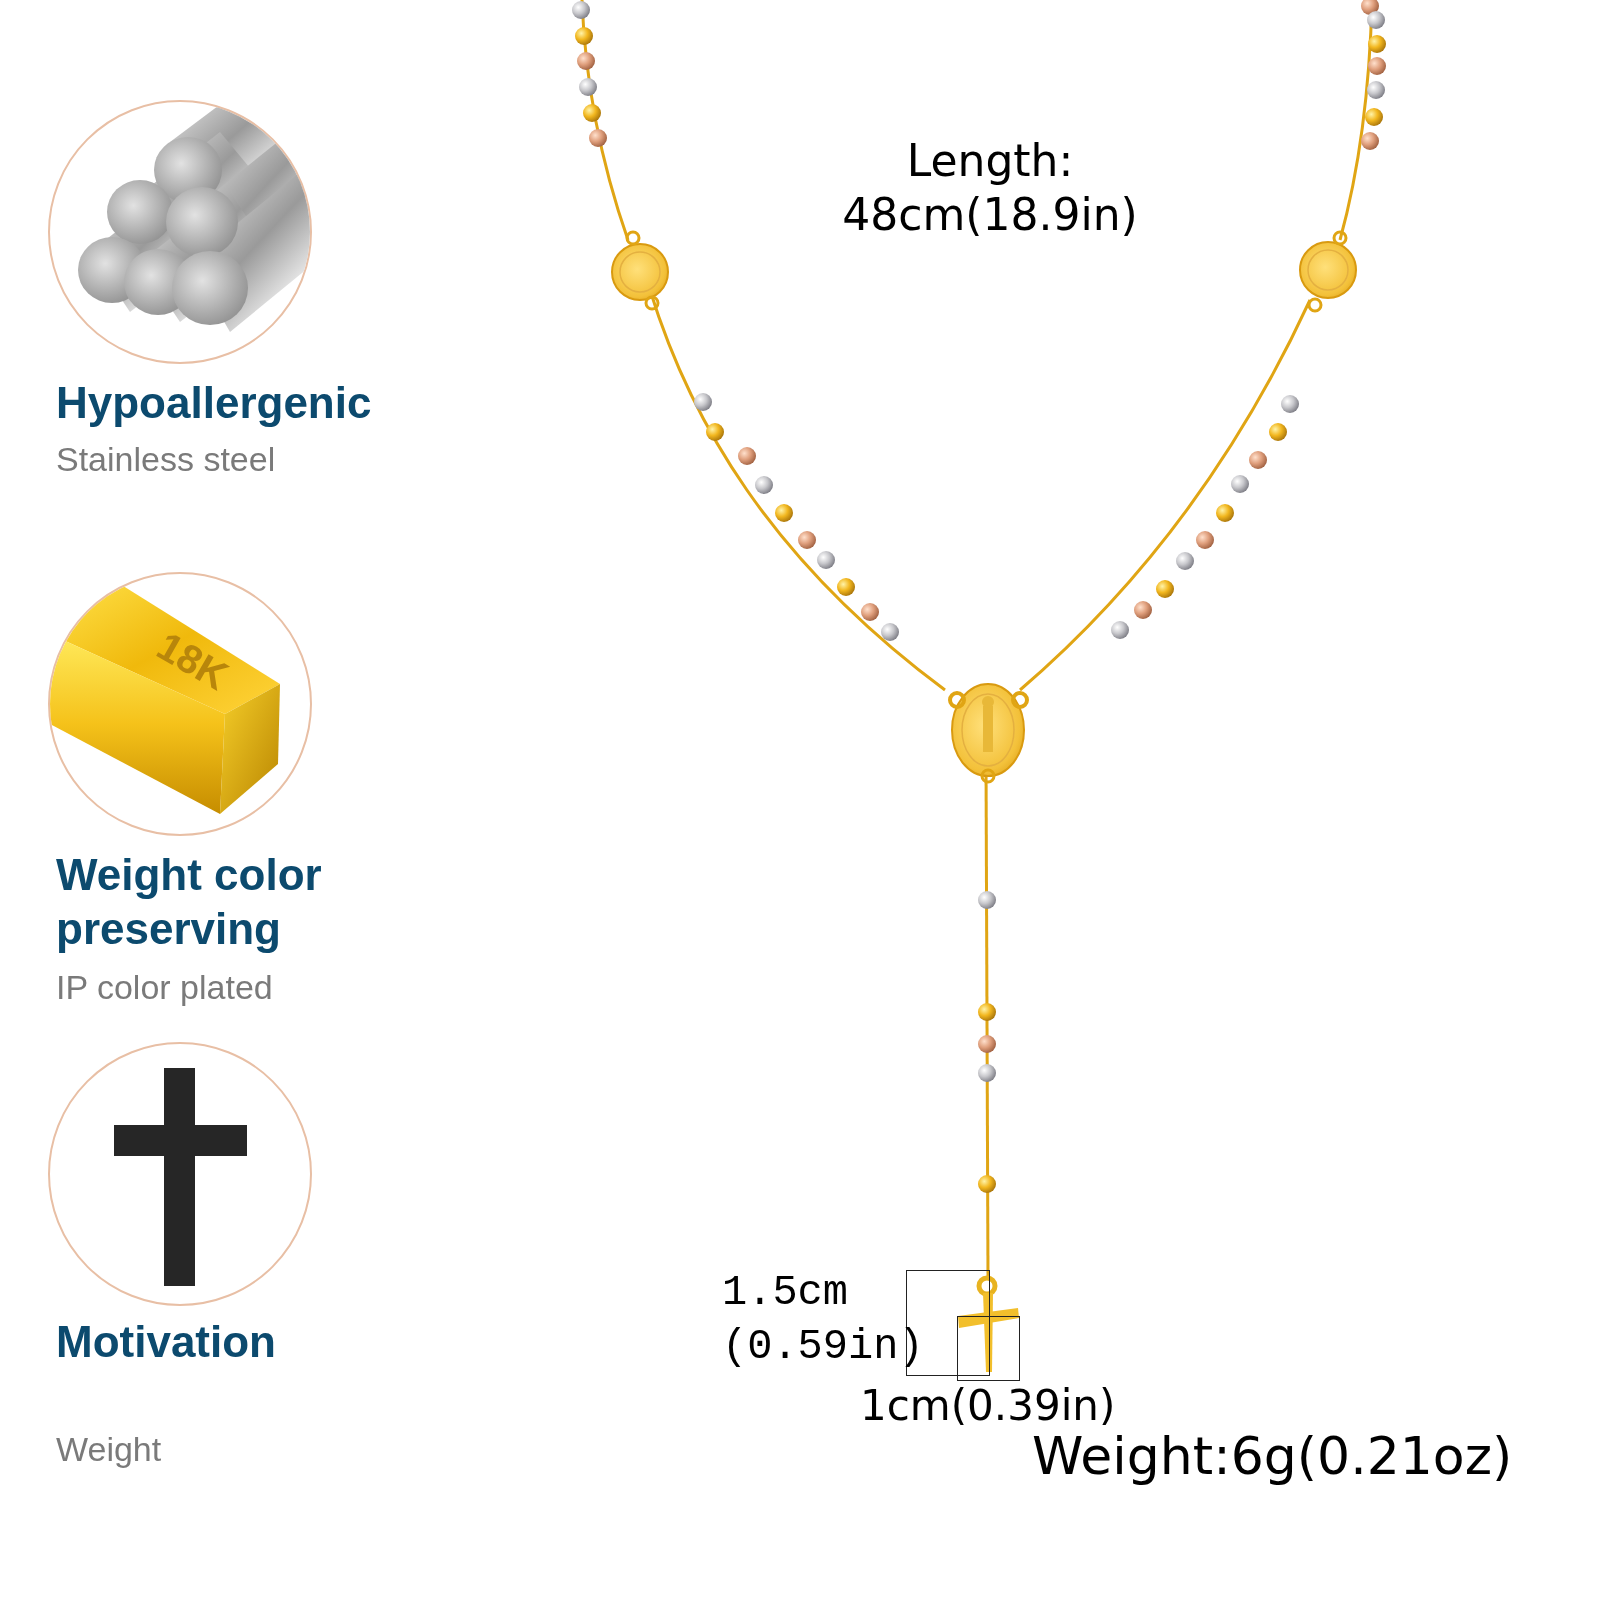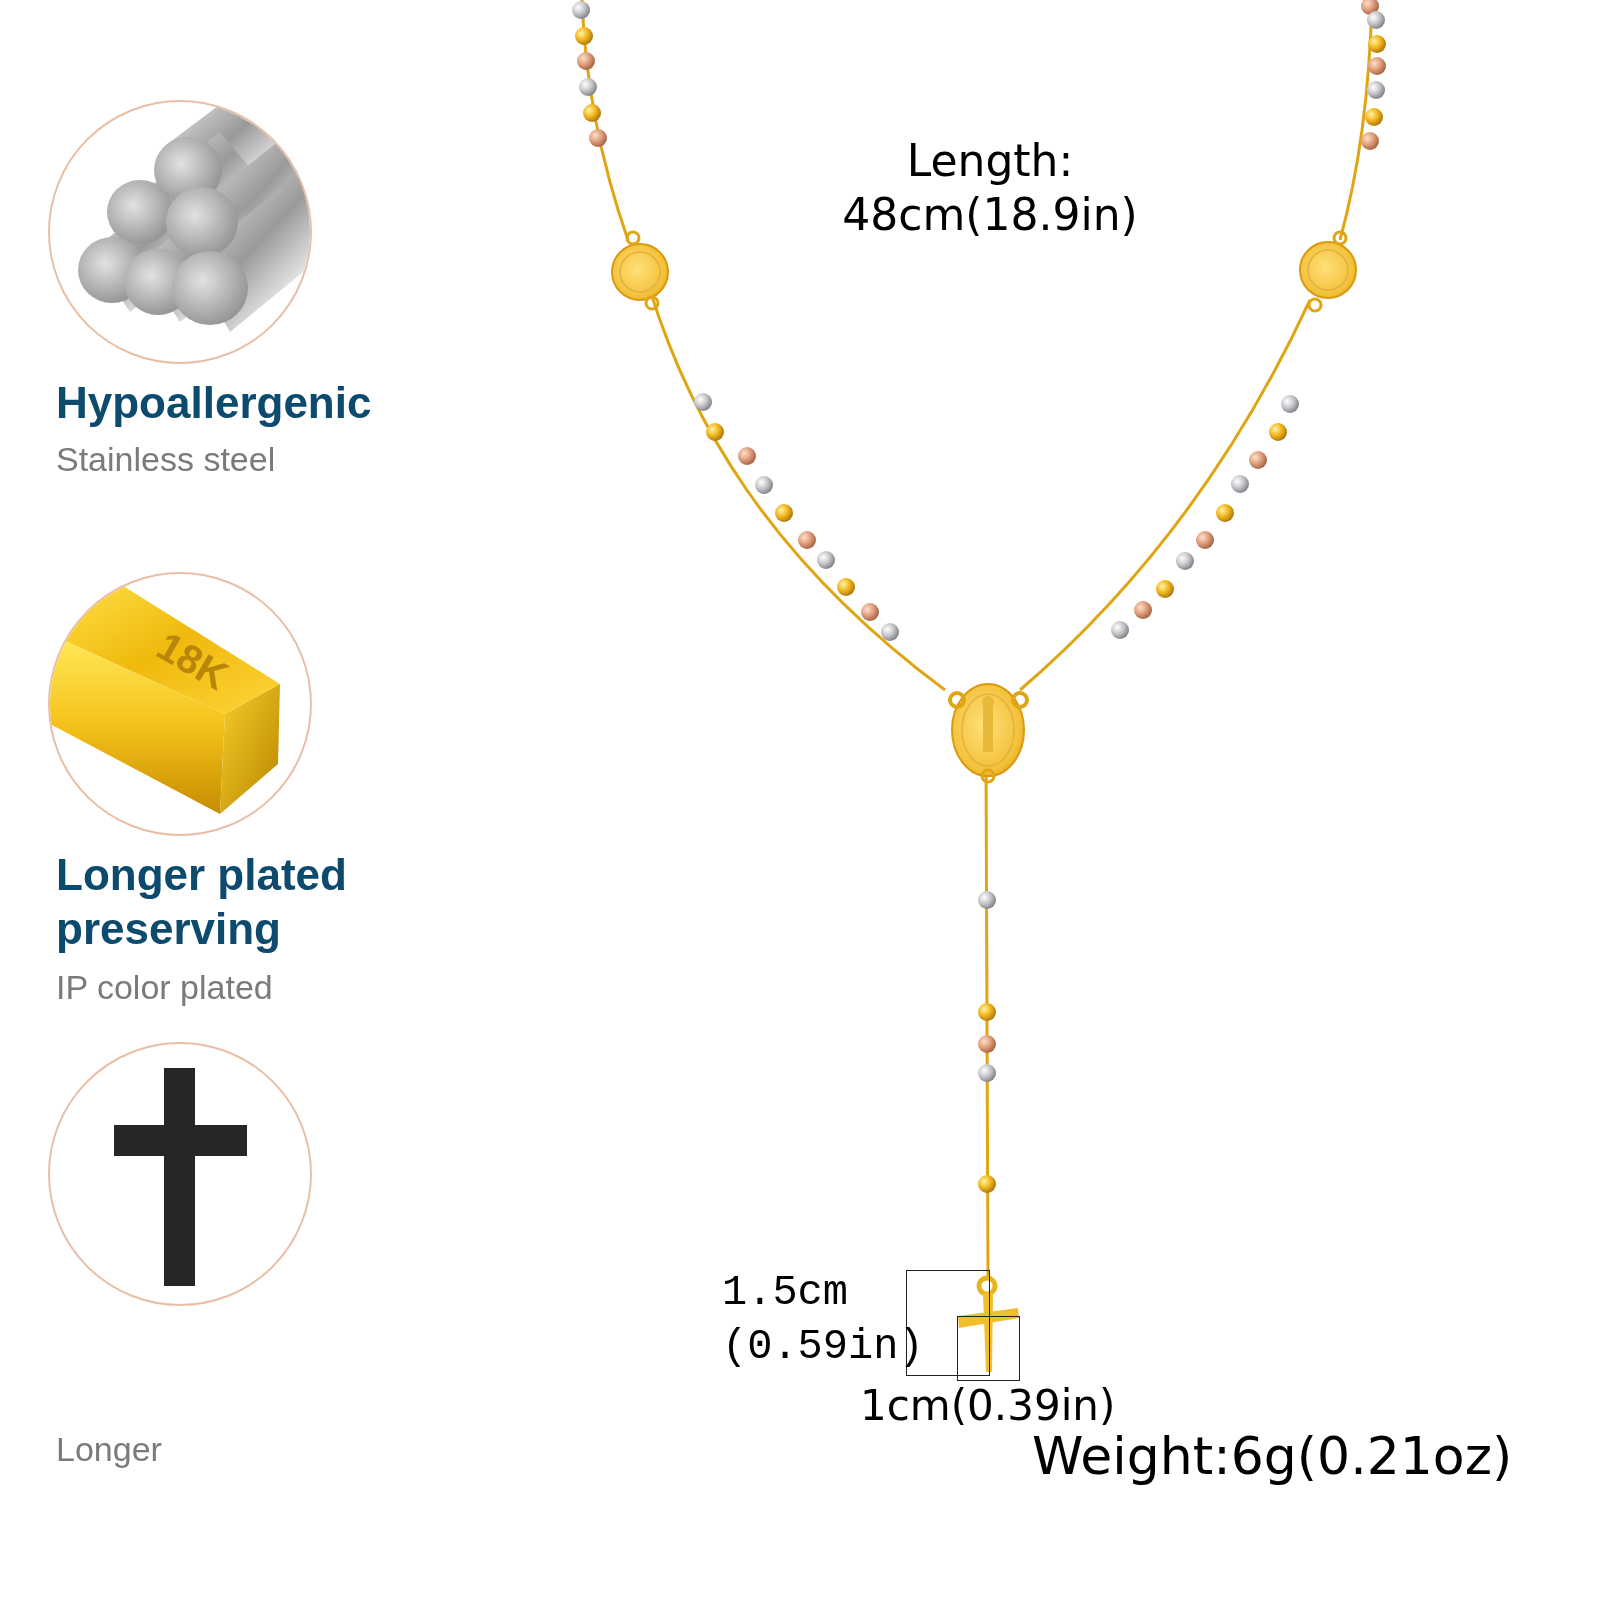--- a/index.html
+++ b/index.html
@@ -82,36 +82,37 @@
           <stop offset="1" stop-color="#b88400"></stop>
         </linearGradient>
       </defs>
       <polygon points="0,60 70,10 230,110 175,140" fill="url(#goldTop)"></polygon>
       <polygon points="0,60 175,140 170,240 0,150" fill="url(#goldSide)"></polygon>
       <polygon points="175,140 230,110 228,190 170,240" fill="url(#goldFront)"></polygon>
       <text x="110" y="82" transform="rotate(30 110 70)" font-family="Liberation Sans, sans-serif" font-weight="bold" font-size="40" fill="#b8860b">18K</text>
     </svg>
   </div>
   <div class="f-title" style="top:276px;">
-    <div>Longer plated</div>
+    <div>Weight color</div>
     <div>preserving</div>
   </div>
   <div class="f-sub" style="top:396px;">IP color plated</div>
 </div>
 
 <div class="feature" style="top:1040px;">
   <div class="ring" style="top:2px;">
     <svg width="264" height="264" viewBox="0 0 264 264">
       <rect x="114" y="24" width="31" height="218" fill="#262626"></rect>
       <rect x="64" y="81" width="133" height="31" fill="#262626"></rect>
     </svg>
   </div>
   <div class="f-title" style="top:278px; line-height:48px;">
-  </div>
-  <div class="f-sub" style="top:390px;">Longer</div>
+    <div>Motivation</div>
+  </div>
+  <div class="f-sub" style="top:390px;">Weight</div>
 </div>
 
 <svg class="necklace" viewBox="0 0 1600 1600">
   <defs>
     <radialGradient id="bGold" cx="0.35" cy="0.35" r="0.7">
       <stop offset="0" stop-color="#fff3a8"></stop>
         <stop offset="0.5" stop-color="#f2b71f"></stop>
         <stop offset="1" stop-color="#a8740a"></stop>
     </radialGradient>
     <radialGradient id="bRose" cx="0.35" cy="0.35" r="0.7">

